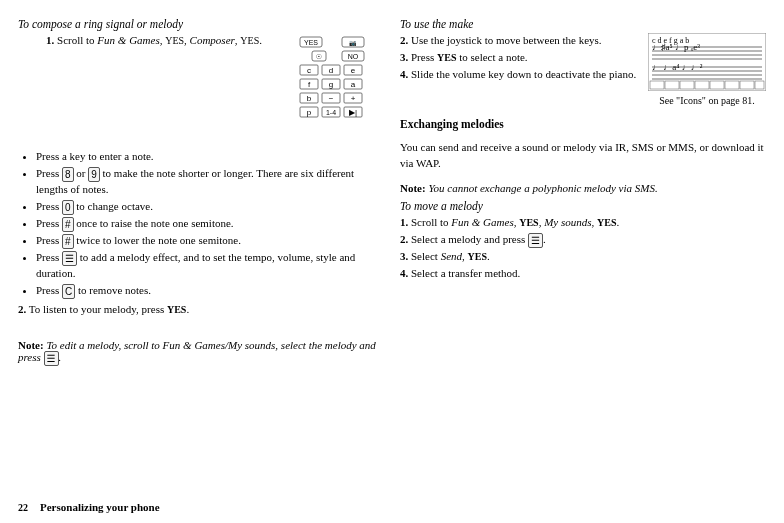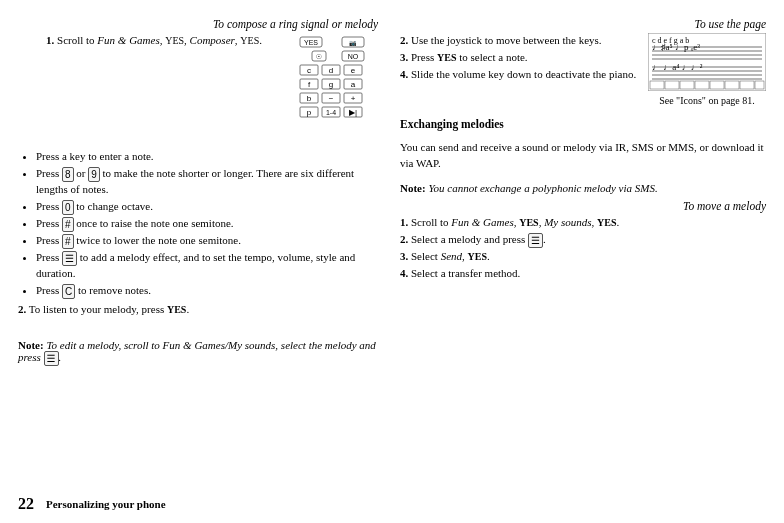--- a/index.html
+++ b/index.html
@@ -24,21 +24,21 @@
       flex-shrink: 0;
     }
     .right-col {
       width: 394px;
       padding: 8px 18px 8px 10px;
       flex-shrink: 0;
     }
     .section-title {
       font-style: italic;
       font-size: 11.5px;
-      text-align: right;
+      text-align: left;
       margin-bottom: 3px;
     }
     .body-text {
       font-size: 11px;
       line-height: 1.45;
     }
     .bold { font-weight: bold; }
     .italic { font-style: italic; }
     ul {
       list-style: disc;
@@ -70,21 +70,21 @@
       border: 1px solid #555;
       border-radius: 2px;
       padding: 0 2px;
       font-size: 10px;
       font-family: Arial, sans-serif;
       background: #f5f5f5;
       line-height: 1.3;
       vertical-align: middle;
     }
     .page-num {
-      font-size: 16px;
+      font-size: 10px;
       font-weight: bold;
       margin-right: 12px;
     }
     .footer-label {
       font-size: 11px;
       font-weight: bold;
     }
     .see-caption {
       font-size: 10px;
       text-align: center;
@@ -182,21 +182,21 @@
     </div>
 
     <div style="position:absolute; bottom:10px; left:0; width:390px; display:flex; align-items:center; padding:0 18px;">
       <span class="page-num bold">22</span>
       <span class="footer-label">Personalizing your phone</span>
     </div>
   </div>
 
   <div class="right-col" style="border-left: none;">
 
-    <div class="section-title">To use the page</div>
+    <div class="section-title">To use the make</div>
 
     <div style="display:flex; align-items:flex-start;">
       <div style="flex:1;">
         <div class="numbered-step">
           <span class="bold">2.</span> Use the joystick to move between the keys.
         </div>
         <div class="numbered-step">
           <span class="bold">3.</span> Press <span style="font-variant:small-caps; font-size:10px; font-weight:bold;">YES</span> to select a note.
         </div>
         <div class="numbered-step">

